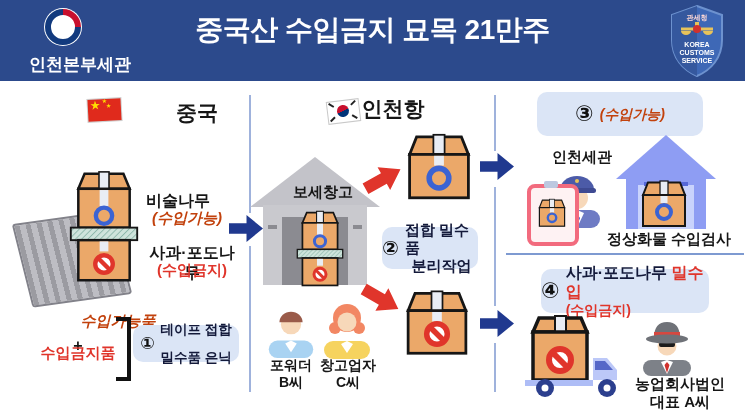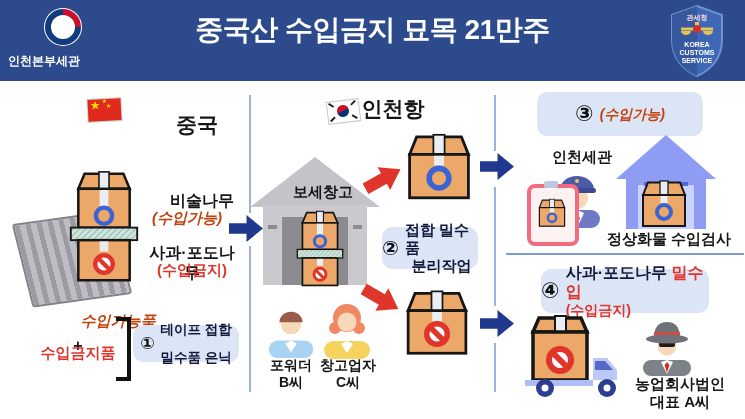--- a/index.html
+++ b/index.html
@@ -4,21 +4,21 @@
 <style>
   html,body{margin:0;padding:0;background:#e8e8e8;}
   .stage{position:relative;width:745px;height:419px;background:#ffffff;overflow:hidden;
          font-family:"Liberation Sans","DejaVu Sans",sans-serif;}
   .abs{position:absolute;}
   
   .hdr{position:absolute;left:0;top:0;width:745px;height:81px;background:#2C4A8C;}
   .hdr-title{position:absolute;left:0;width:745px;text-align:center;color:#fff;font-weight:800;letter-spacing:-0.5px;}
   .t1{top:11px;font-size:28px;}
   .t2{top:45px;font-size:23px;}
-  .org-lbl{position:absolute;left:8px;top:53px;width:112px;text-align:left;color:#fff;font-size:12px;font-weight:700;}
+  .org-lbl{position:absolute;left:24px;top:53px;width:112px;text-align:center;color:#fff;font-size:17px;font-weight:700;}
   .shield-wrap{position:absolute;left:668px;top:4px;width:58px;height:74px;}
   .shield-txt{position:absolute;width:58px;text-align:center;color:#fff;font-weight:700;line-height:1.15;}
   .shield-agency{top:10px;font-size:7px;color:#ffd9d6;}
   .shield-en{top:37px;font-size:7px;}
   
   .vdiv{position:absolute;width:2px;background:#9FB2DC;}
   .hdiv{position:absolute;height:2px;background:#7E9AD1;}
   
   .lbl{position:absolute;font-weight:800;color:#161616;text-align:center;line-height:1.22;}
   .sec-lbl{font-size:21px;}
@@ -125,29 +125,29 @@
   <div class="vdiv" style="left:494px;top:95px;height:56px;"></div>
   <div class="vdiv" style="left:494px;top:187px;height:119px;"></div>
   <div class="vdiv" style="left:494px;top:343px;height:49px;"></div>
   <div class="hdiv" style="left:506px;top:253px;width:238px;"></div>
 
   <div class="flag-cn">
     <span class="star-big">★</span>
     <span class="star-s1">★</span>
     <span class="star-s2">★</span>
   </div>
-  <div class="lbl sec-lbl" style="left:122px;top:112px;width:60px;padding-left:45px;">중국</div>
+  <div class="lbl sec-lbl" style="left:122px;top:100px;width:60px;padding-left:45px;">중국</div>
 
   <div class="cargo"></div>
 
   <svg class="abs" style="left:66px;top:170px;width:76px;height:114px" viewBox="0 0 110 182">
     <use href="#grp-dblbox"></use>
   </svg>
 
-  <div class="lbl" style="left:152px;top:191px;width:100px;font-size:16px;">비술나무</div>
+  <div class="lbl" style="left:128px;top:191px;width:100px;font-size:16px;">비술나무</div>
   <div class="lbl blue" style="left:137px;top:209px;width:100px;font-size:15px;">(수입가능)</div>
   <div class="lbl" style="left:142px;top:243px;width:100px;font-size:16px;">사과·포도나무</div>
   <div class="lbl red" style="left:142px;top:261px;width:100px;font-size:15px;">(수입금지)</div>
 
   <div class="lbl blue" style="left:37px;top:312px;width:82px;font-size:15px;margin-left:40px;">수입가능품</div>
   <div class="lbl" style="left:37px;top:336px;width:82px;font-size:16px;">+</div>
   <div class="lbl red" style="left:37px;top:344px;width:82px;font-size:15px;">수입금지품</div>
   <div class="bracket"></div>
 
   <div class="badge" style="left:133px;top:325px;width:106px;height:37px;">

